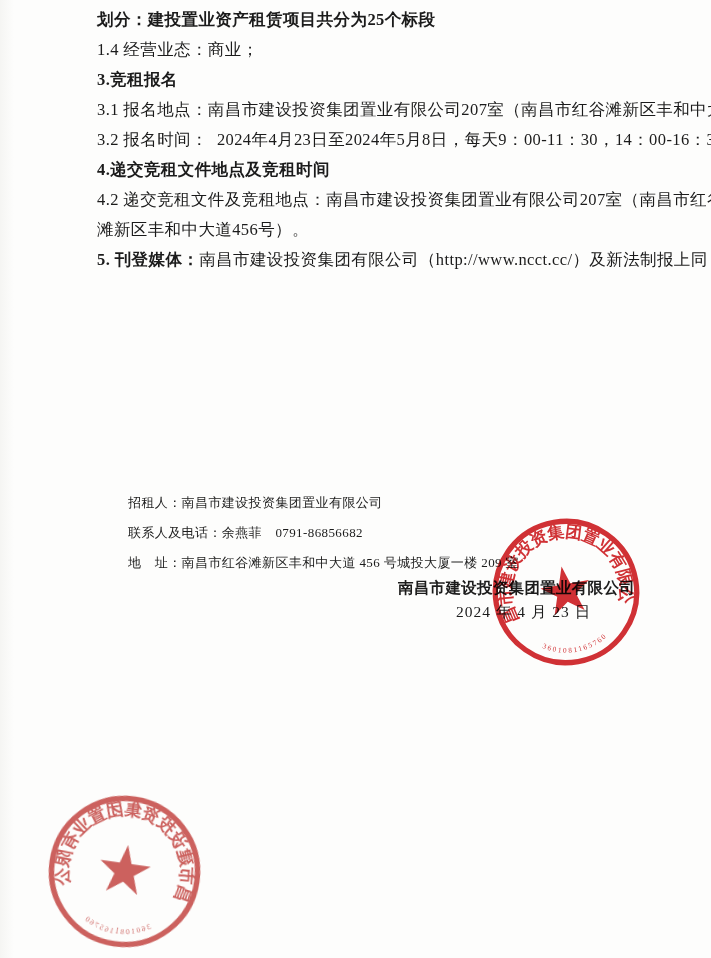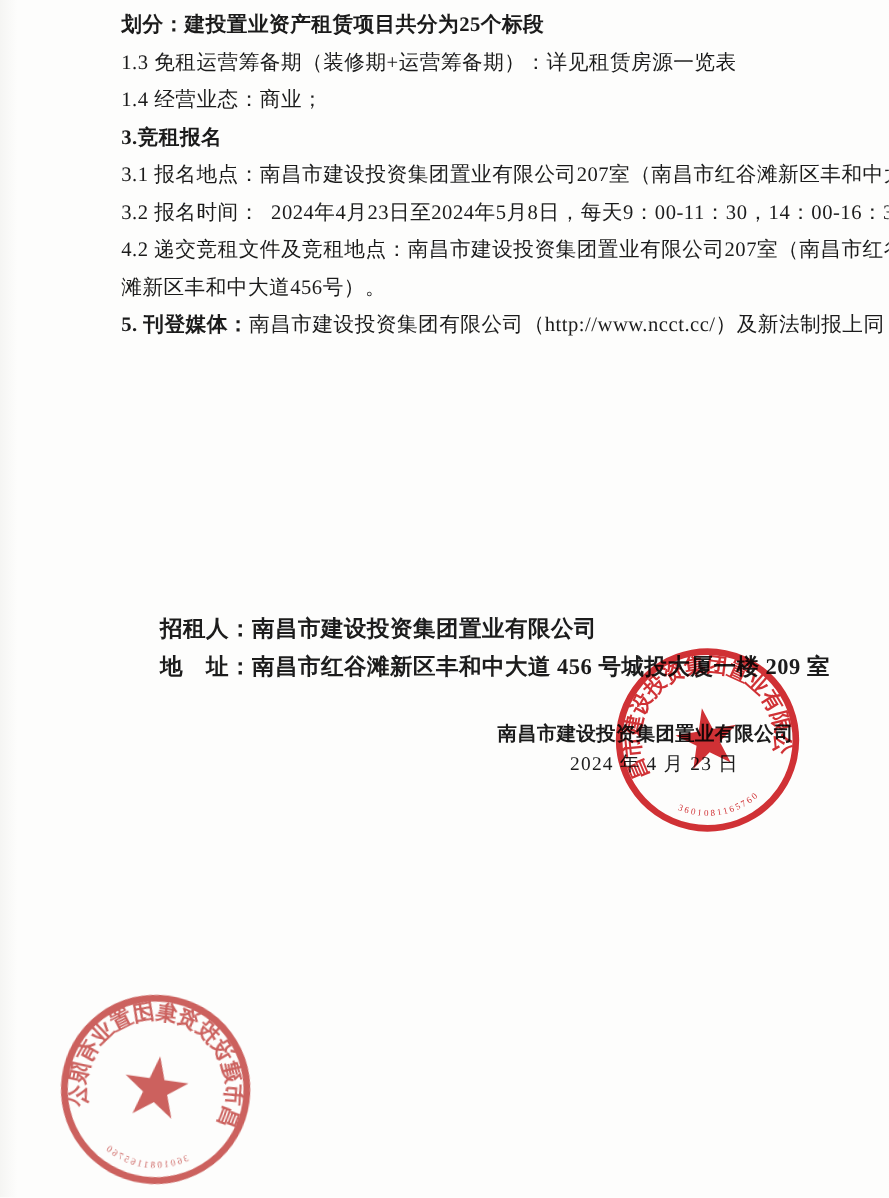--- a/index.html
+++ b/index.html
@@ -26,21 +26,21 @@
     white-space: pre;
     color: #1b1b1b;
   }
   .line .b { font-weight: bold; }
   
   .sig-block {
     position: absolute; left: 128px; top: 488px; width: 480px;
   }
   .sig-line {
     height: 30px; line-height: 30px;
-    font-size: 18px; font-weight: bold;
+    font-size: 13px; font-weight: normal;
     letter-spacing: 0.4px; white-space: pre;
   }
   .closing-company {
     position: absolute; left: 398px; top: 576px;
     height: 24px; line-height: 24px;
     font-size: 15.5px; font-weight: bold;
     letter-spacing: 0.3px; white-space: pre;
   }
   .closing-date {
     position: absolute; left: 456px; top: 600px;
@@ -64,32 +64,33 @@
   }
   .stamp svg { width: 100%; height: 100%; display: block; }
 </style>
 </head>
 <body>
 
 <div class="page">
 
   <div class="doc-lines">
     <div class="line"><span class="b">划分：建投置业资产租赁项目共分为25个标段</span><span></span></div>
-    <div class="line"><span class="b"></span><span>1.3 免租运营筹备期（装修期+运营筹备期）：详见租赁房源一览表</span></div>
     <div class="line"><span class="b"></span><span>1.4 经营业态：商业；</span></div>
     <div class="line"><span class="b">3.竞租报名</span><span></span></div>
     <div class="line"><span class="b"></span><span>3.1 报名地点：南昌市建设投资集团置业有限公司207室（南昌市红谷滩新区丰和中大</span></div>
     <div class="line"><span class="b"></span><span>3.2 报名时间：  2024年4月23日至2024年5月8日，每天9：00-11：30，14：00-16：30(法</span></div>
+    <div class="line"><span class="b">4.递交竞租文件地点及竞租时间</span><span></span></div>
     <div class="line"><span class="b"></span><span>4.2 递交竞租文件及竞租地点：南昌市建设投资集团置业有限公司207室（南昌市红谷</span></div>
     <div class="line"><span class="b"></span><span>滩新区丰和中大道456号）。</span></div>
     <div class="line"><span class="b">5. 刊登媒体：</span><span>南昌市建设投资集团有限公司（http://www.ncct.cc/）及新法制报上同</span></div>
   </div>
 
   <div class="sig-block">
     <div class="sig-line">招租人：南昌市建设投资集团置业有限公司</div>
+    <div class="sig-line">联系人及电话：余燕菲　0791-86856682</div>
     <div class="sig-line">地　址：南昌市红谷滩新区丰和中大道 456 号城投大厦一楼 209 室</div>
   </div>
 
   <div class="closing-company">南昌市建设投资集团置业有限公司</div>
   <div class="closing-date">2024 年 4 月 23 日</div>
 
   <div class="stamp stamp-top">
     <svg viewBox="0 0 200 200" xmlns="http://www.w3.org/2000/svg">
       <circle cx="100" cy="100" r="93" fill="none" stroke="#d0262a" stroke-width="7"></circle>
       <path id="sealArcA" d="M 32.3 124.6 A 72 72 0 1 1 167.7 124.6" fill="none"></path>

